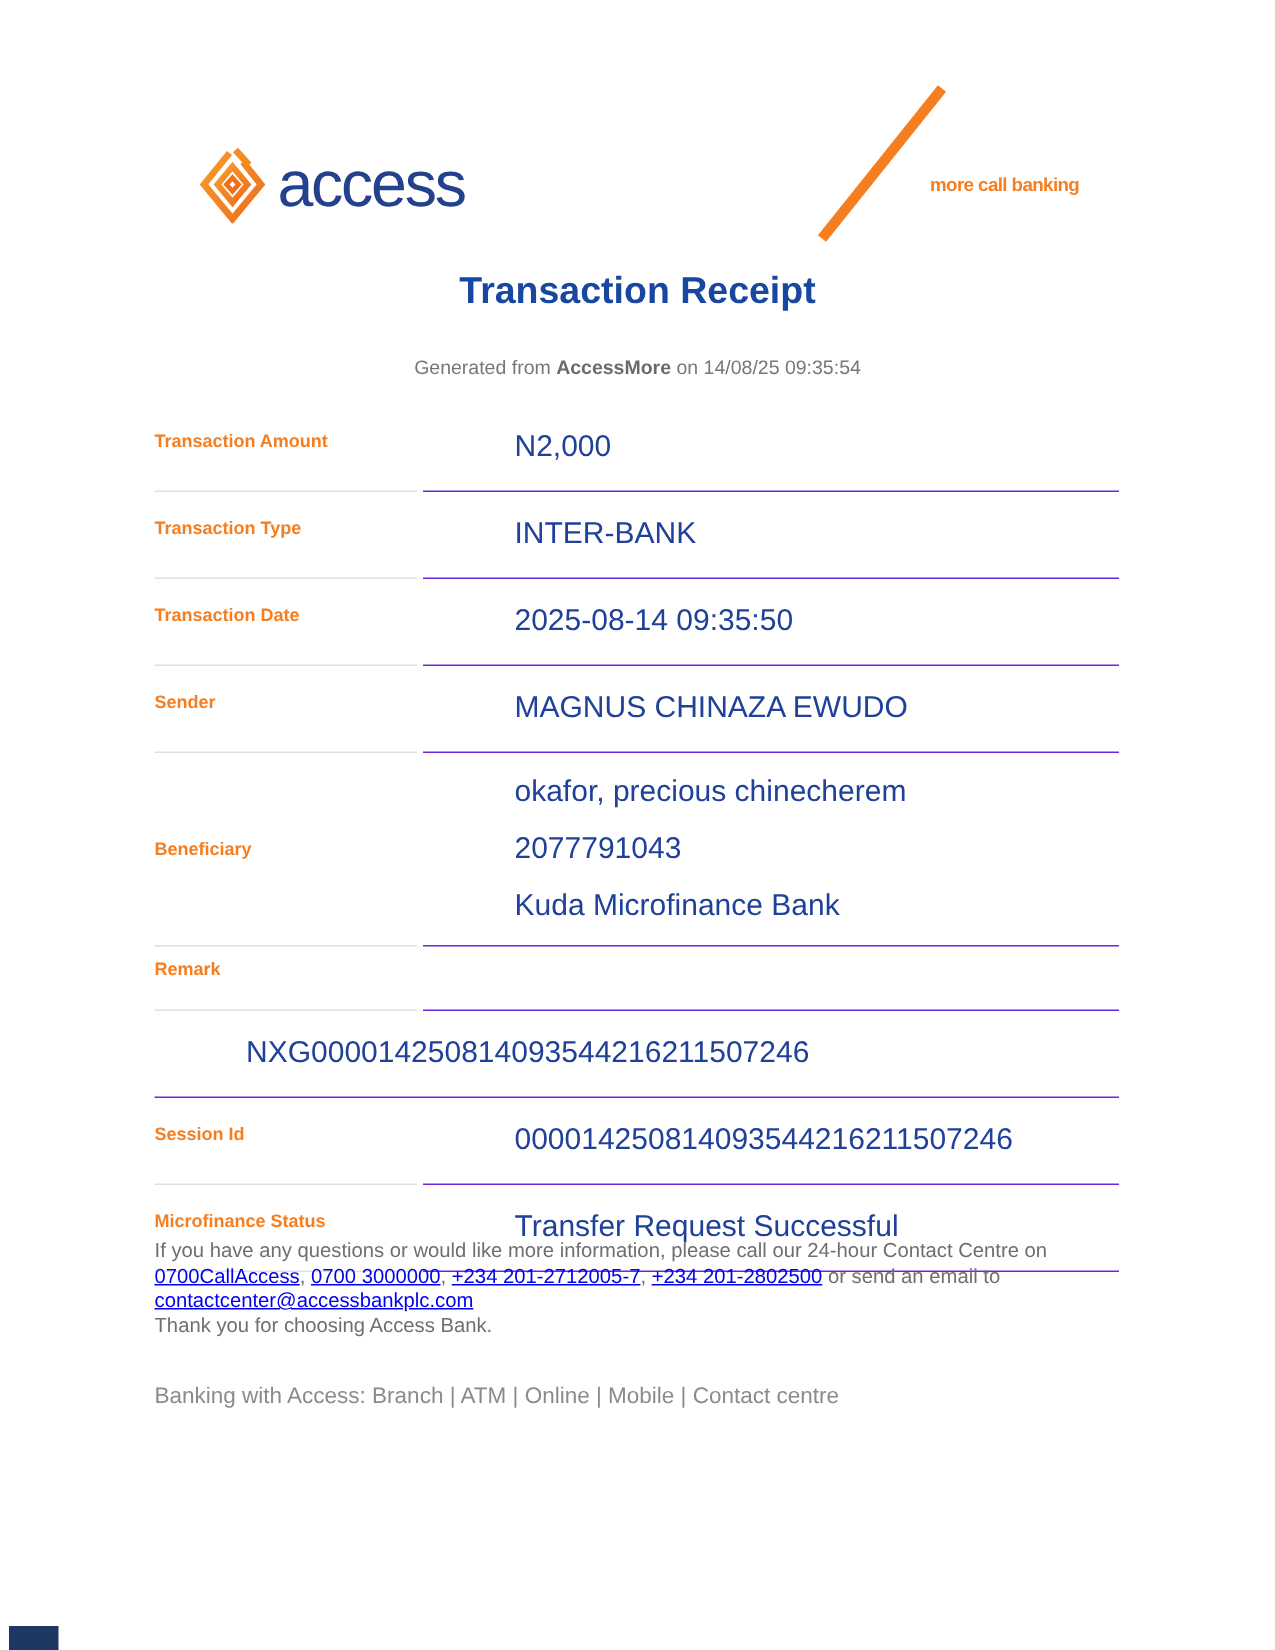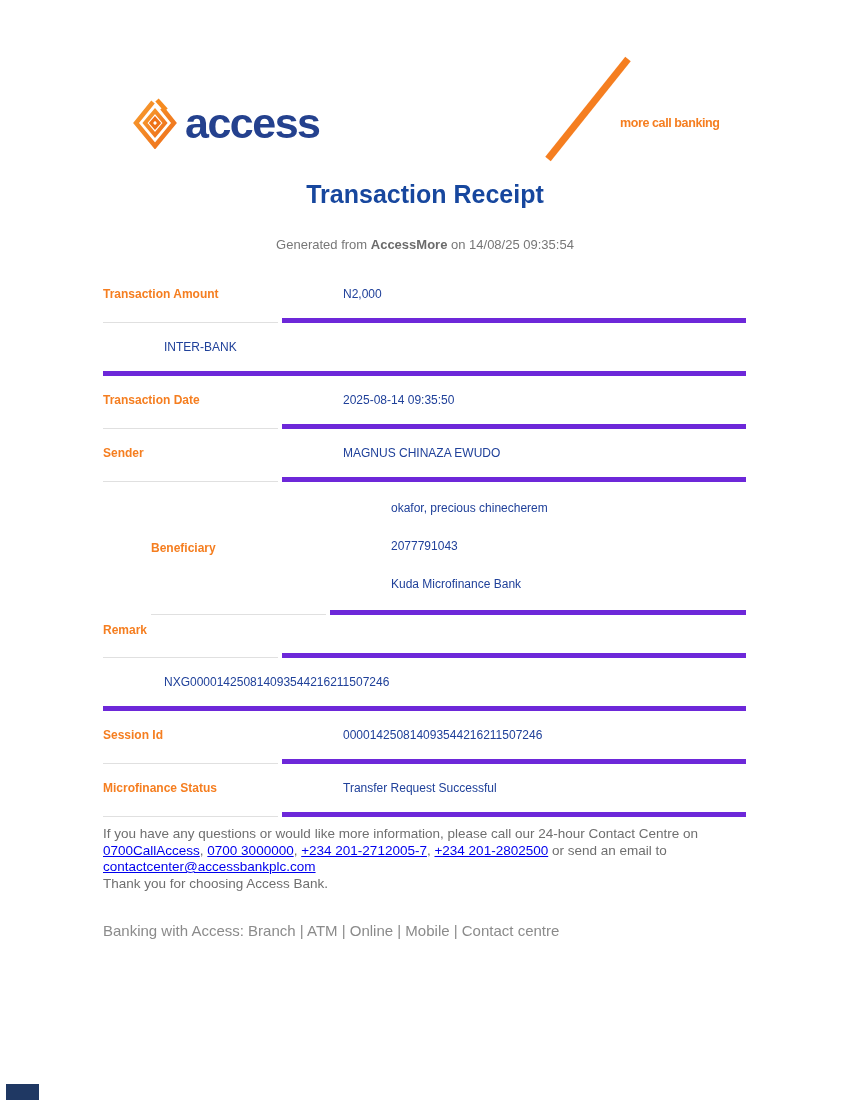--- a/index.html
+++ b/index.html
@@ -7,21 +7,21 @@
   body { font-family:"Liberation Sans", sans-serif; }
   .page {
     position:relative; width:850px; height:1100px; background:#ffffff;
     overflow:hidden; margin:0 auto;
   }
 
   
   .logo-block { position:absolute; left:133px; top:97px; display:flex; align-items:center; }
   .diamond-icon { width:44px; height:52px; display:block; }
   .wordmark {
-    margin-left:8px; font-size:43px; font-weight:bold; letter-spacing:-1.5px;
+    margin-left:8px; font-size:43px; font-weight:normal; letter-spacing:-1.5px;
     color:#24418e; line-height:1;
   }
   .slash-graphic { position:absolute; left:544px; top:55px; }
   .tagline {
     position:absolute; left:620px; top:116px; width:110px;
     font-size:12.5px; font-weight:bold; letter-spacing:-0.4px; color:#f57e20;
   }
 
   
   .title {
@@ -35,25 +35,25 @@
   .subtitle b { color:#6b6b6b; }
 
   
   .rtable { position:absolute; left:103px; top:270px; width:643px; }
   .rrow { display:flex; }
   .rcell-label {
     width:175px; margin-right:4px; border-bottom:1px solid #e0e0e0;
     padding:17px 0; font-size:12px; font-weight:bold; color:#f57e20;
   }
   .rcell-value {
-    flex:1; border-bottom:5px solid #6d28d9;
-    padding:17px 0 17px 61px; font-size:12px; color:#20419a;
+    flex:1; border-bottom:1px solid #6d28d9;
+    padding:17px 0 17px 61px; font-size:20px; color:#20419a;
   }
   .rrow.compact .rcell-label, .rrow.compact .rcell-value { padding-top:8px; padding-bottom:20px; }
-  .rrow.multi .rcell-label { display:flex; align-items:center;margin-left:48px; }
+  .rrow.multi .rcell-label { display:flex; align-items:center; }
   .rcell-value p { line-height:18px; margin:0 0 20px 0; }
   .rcell-value p:last-child { margin-bottom:0; }
 
   
   .footer-note {
     position:absolute; left:103px; top:826px; width:670px;
     font-size:13.5px; line-height:16.5px; color:#6f6f6f;
   }
   .footer-note a { color:#0000ee; }
   .thanks { margin-top:0; }
@@ -96,20 +96,21 @@
   <div class="subtitle"><span>Generated from </span><b>AccessMore</b><span> on 14/08/25 09:35:54</span></div>
 
   <div class="rtable">
 
     <div class="rrow">
       <div class="rcell-label">Transaction Amount</div>
       <div class="rcell-value">N2,000</div>
     </div>
 
     <div class="rrow">
+      <div class="rcell-label">Transaction Type</div>
       <div class="rcell-value">INTER-BANK</div>
     </div>
 
     <div class="rrow">
       <div class="rcell-label">Transaction Date</div>
       <div class="rcell-value">2025-08-14 09:35:50</div>
     </div>
 
     <div class="rrow">
       <div class="rcell-label">Sender</div>

